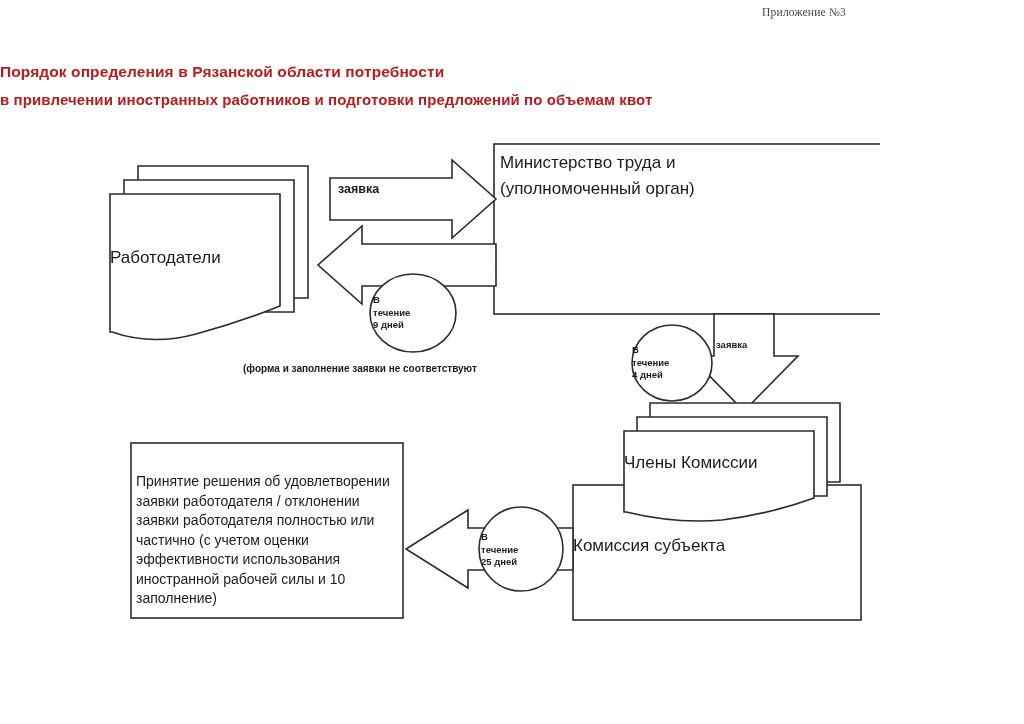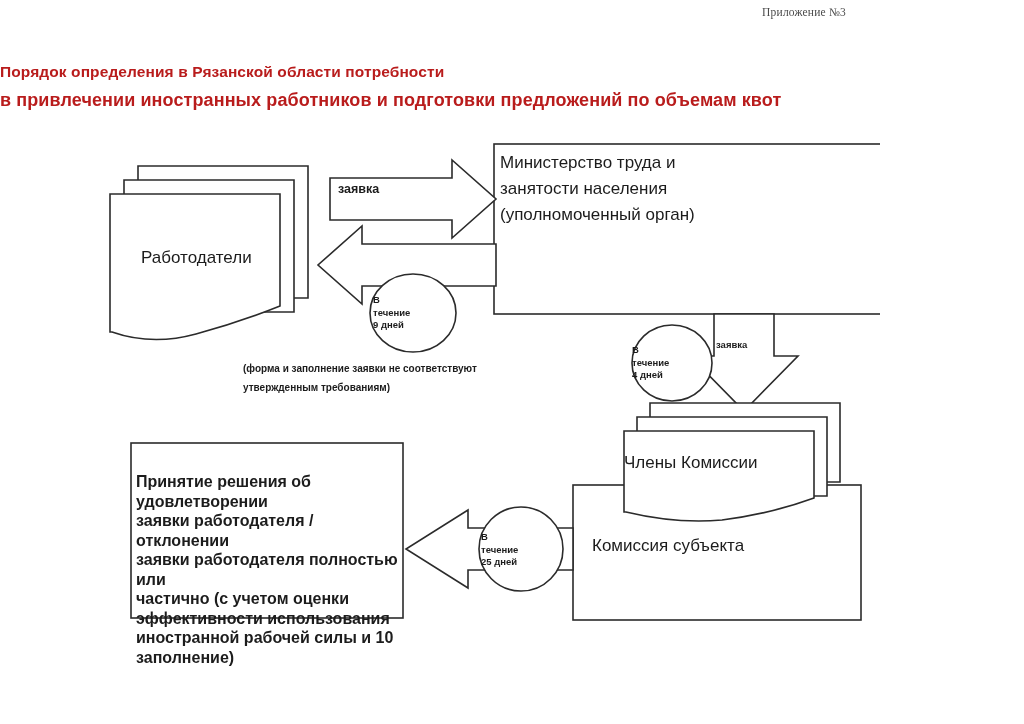--- a/index.html
+++ b/index.html
@@ -41,37 +41,36 @@
     top: 58px;
     width: 1024px;
     text-align: left;
     font-size: 15.5px;
     font-weight: bold;
     color: #b91c1c;
     line-height: 28px;
     letter-spacing: 0.1px;
   }
   .doc-title .line2 {
-    font-size: 18px;
+    font-size: 15px;
   }
   
   .ovl {
     position: absolute;
     text-align: left;
     color: #1c1c1c;
   }
   .node-text {
     font-size: 17px;
     line-height: 26px;
     font-weight: normal;
   }
   .node-text-sm {
-    font-size: 16px;
+    font-size: 14px;
     line-height: 19.5px;
-    font-weight: bold;
   }
   .arrow-label {
     font-size: 12.5px;
     font-weight: bold;
     line-height: 17px;
   }
   .circle-text {
     font-size: 9.5px;
     font-weight: bold;
     line-height: 12.5px;
@@ -125,53 +124,51 @@
 
       <rect x="131" y="443" width="272" height="175" fill="#ffffff"></rect>
 
       <path d="M573 528 L468 528 L468 510 L406 549 L468 588 L468 570 L573 570 Z" fill="#ffffff"></path>
 
       <ellipse cx="521" cy="549" rx="42" ry="42" fill="#ffffff"></ellipse>
 
     </g>
   </svg>
 
-  <div class="ovl node-text" style="left:110px; top:245px; width:170px;margin-left:31px;">Работодатели</div>
+  <div class="ovl node-text" style="left:110px; top:245px; width:170px;">Работодатели</div>
 
   <div class="ovl node-text" style="left:500px; top:150px; width:383px;">
     <div>Министерство труда и</div>
-    <div>занятости населения</div>
     <div>(уполномоченный орган)</div>
   </div>
 
   <div class="ovl arrow-label" style="left:338px; top:181px; width:120px;">заявка</div>
 
 
   <div class="ovl circle-text" style="left:373px; top:294px; width:80px;">
     <div>В</div>
     <div>течение</div>
     <div>9 дней</div>
   </div>
 
   <div class="ovl note-text" style="left:243px; top:359px; width:340px;">
     <div>(форма и заполнение заявки не соответствуют</div>
-    <div>утвержденным требованиям)</div>
   </div>
 
   <div class="ovl circle-text" style="left:632px; top:344px; width:80px;">
     <div>В</div>
     <div>течение</div>
     <div>4 дней</div>
   </div>
 
   <div class="ovl tiny-label" style="left:716px; top:339px; width:56px;">заявка</div>
 
   <div class="ovl node-text" style="left:624px; top:450px; width:190px;">Члены Комиссии</div>
 
-  <div class="ovl node-text" style="left:592px; top:533px; width:288px;">Комиссия субъекта</div>
+  <div class="ovl node-text" style="left:573px; top:533px; width:288px;">Комиссия субъекта</div>
 
   <div class="ovl node-text-sm" style="left:136px; top:472px; width:262px;">
     <div>Принятие решения об удовлетворении</div>
     <div>заявки работодателя / отклонении</div>
     <div>заявки работодателя полностью или</div>
     <div>частично (с учетом  оценки</div>
     <div>эффективности использования</div>
     <div>иностранной рабочей силы и 10</div>
     <div>заполнение)</div>
   </div>

